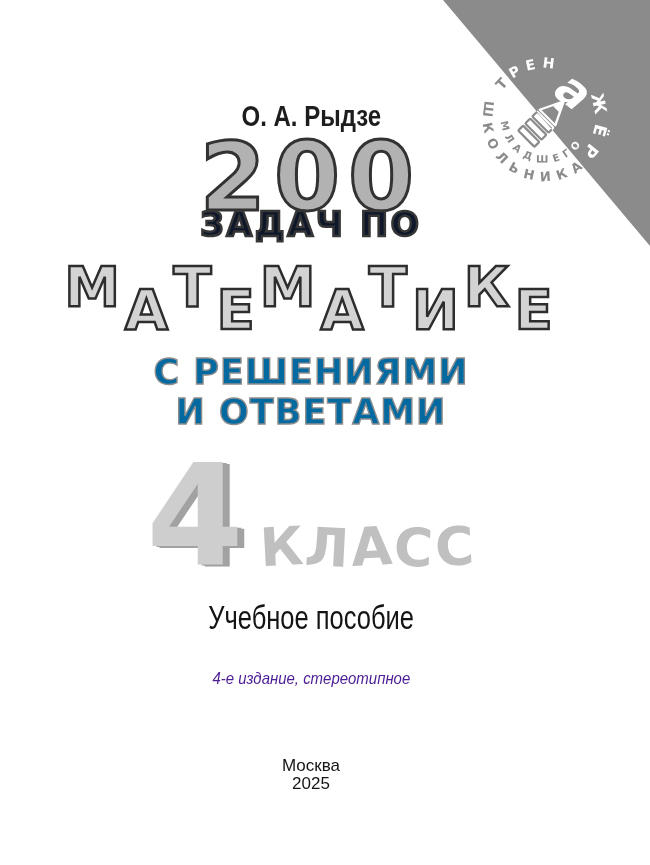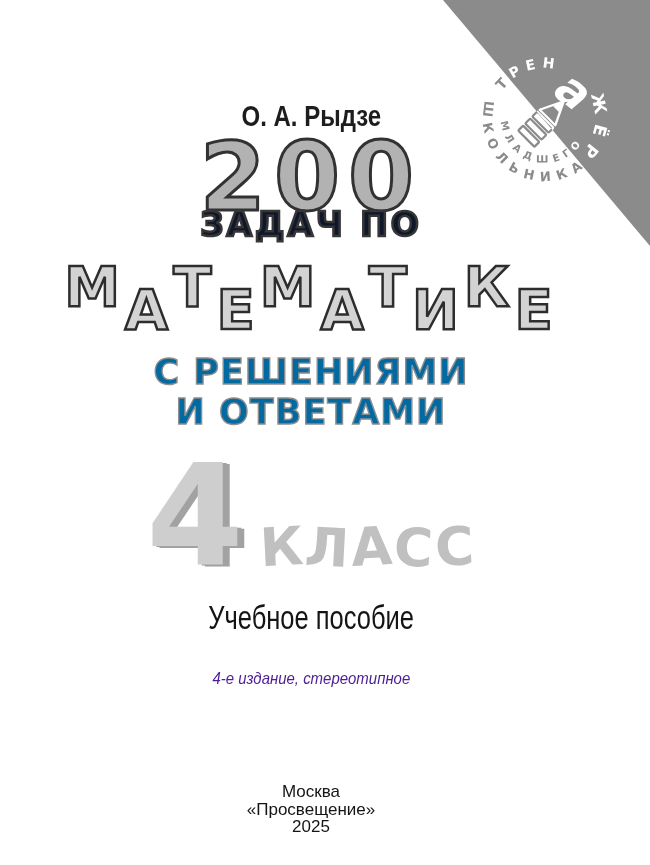--- a/index.html
+++ b/index.html
@@ -52,21 +52,21 @@
         font-size:53px;letter-spacing:2px;color:#c0c0c0;margin-left:16px;}
   .grade-word .ch{display:inline-block;}
   .grade-word .ch:nth-child(odd){transform:rotate(-3deg);}
   .grade-word .ch:nth-child(even){transform:rotate(3deg) translateY(1px);}
 
   .booktype{top:598px;font-size:34px;color:#141414;}
   .booktype .squeeze{display:inline-block;transform:scaleX(0.75);transform-origin:center;}
   .edition{top:669px;font-size:17px;font-style:italic;color:#4c1d95;}
   .edition .squeeze{display:inline-block;transform:scaleX(0.88);transform-origin:center;}
 
-  .imprint{top:757px;font-size:17px;line-height:17.5px;color:#151515;margin-top:26px;}
+  .imprint{top:757px;font-size:17px;line-height:17.5px;color:#151515;}
 </style>
 </head>
 <body>
 
 <div class="page">
 
   <svg class="badge badge-gray" viewBox="0 0 134 134">
     <defs>
       <path id="g-arc-top" d="M 20.8 45.4 A 51 51 0 0 1 88.6 20.8" fill="none"></path>
       <path id="g-arc-right" d="M 112.3 45.9 A 50 50 0 0 1 101.1 103.6" fill="none"></path>
@@ -133,17 +133,16 @@
   <div class="cline booktype">
     <span class="squeeze">Учебное пособие</span>
   </div>
 
   <div class="cline edition">
     <span class="squeeze">4-е издание, стереотипное</span>
   </div>
 
   <div class="cline imprint">
     <div>Москва</div>
-    <div>«Просвещение»</div>
     <div>2025</div>
   </div>
 
 </div>
 
 </body></html>

